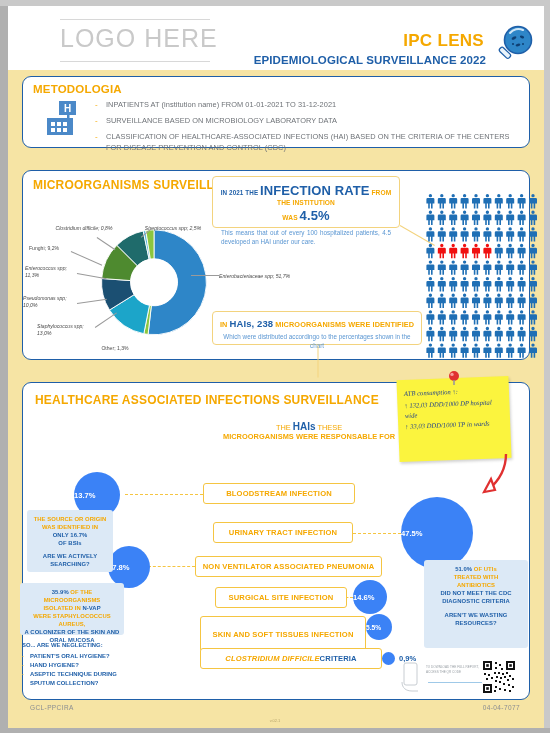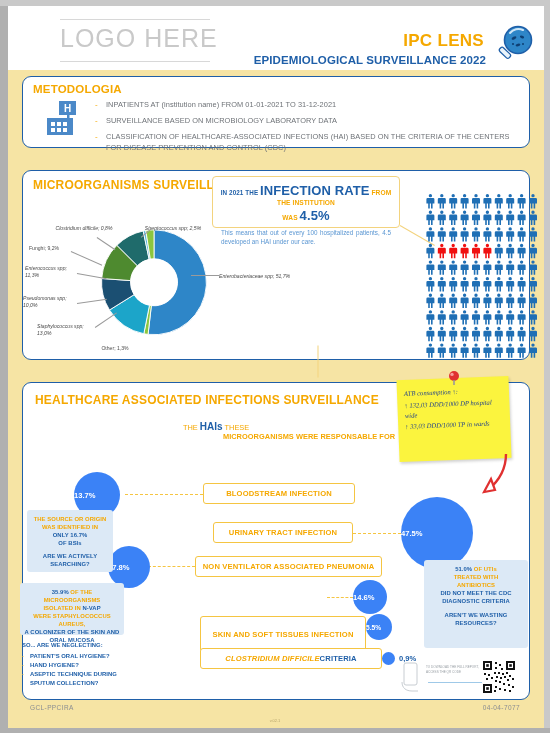--- a/index.html
+++ b/index.html
@@ -81,21 +81,21 @@
   .people { position:absolute; left:424px; top:192px; width:116px; height:170px; }
 
   
   .conn { position:absolute; background:#F3D37E; height:1px; transform-origin:left center; }
 
   
   #hai { left:22px; top:382px; width:508px; height:318px; }
   #hai-title { left:12px; top:10px; font-size:12px; }
 
   #hai-head-box { position:absolute; left:160px; top:32px; width:252px; height:46px; background:#fff; }
-  .hh-l1 { text-align:left; font-size:7.4px; padding-top:6px; }
+  .hh-l1 { text-align:center; font-size:7.4px; padding-top:6px; }
   .hh-l2 { text-align:center; font-size:7.4px; color:#F5A800; font-weight:bold; letter-spacing:.05px; }
   .hh-l3 { text-align:center; font-size:8.6px; color:#1F5FA8; font-weight:bold; margin-top:2px; }
 
   
   .bar {
     position:absolute; background:#fff; border:1.2px solid #F5C542;
     border-radius:3px; display:flex; align-items:center; justify-content:center;
     font-size:7.6px; font-weight:bold; color:#F5A800; letter-spacing:.15px;
     white-space:nowrap;
   }
@@ -259,20 +259,26 @@
   <div class="callout" id="rate-box">
     <div class="co-head">
       <span class="cb" style="font-size:6.3px">IN 2021  THE </span><span class="cb big">INFECTION RATE</span><span class="cy" style="font-size:6.6px"> FROM THE INSTITUTION</span>
     </div>
     <div class="co-head" style="padding-top:1px">
       <span class="cy" style="font-size:6.6px">WAS </span><span class="cb big">4.5%</span>
     </div>
     <div class="co-sub">This means that out of every 100 hospitalized patients, 4.5 developed an HAI under our care.</div>
   </div>
 
+  <div class="callout" id="hai238-box">
+    <div class="co-head">
+      <span class="cy">IN </span><span class="cb" style="font-size:9.5px">HAIs, 238</span><span class="cy"> MICROORGANISMS WERE IDENTIFIED</span>
+    </div>
+    <div class="co-sub" style="text-align:center;padding-top:3px">Which were distributed accordingo to the percentages shown in the chart</div>
+  </div>
 
   <div class="conn" style="left:400px; top:225px; width:40px; transform:rotate(30deg);"></div>
   <div class="conn" style="left:318px; top:345px; width:32px; transform:rotate(90deg);"></div>
 
   <div class="people">
     <svg viewBox="0 0 116 170" width="116" height="170">
       <g id="people-g">
           <g transform="translate(2,2) scale(0.40)" fill="#1F6FB5">
             <path d="M11 0 a4.2 4.2 0 1 1 0 8.4 a4.2 4.2 0 1 1 0 -8.4 M4 10 h14 a3 3 0 0 1 3 3 v11 h-4.5 v12 h-4 v-12 h-3 v12 h-4 v-12 h-4.5 v-11 a3 3 0 0 1 3 -3 z"></path>
           </g>
@@ -596,20 +602,23 @@
   <div class="dashline" style="left:367px; top:658px; width:15px;"></div>
 
   <div class="bar" style="left:203px; top:483px; width:152px; height:21px;">
     <span>BLOODSTREAM INFECTION</span>
   </div>
   <div class="bar" style="left:213px; top:522px; width:140px; height:21px;">
     <span>URINARY TRACT INFECTION</span>
   </div>
   <div class="bar" style="left:195px; top:556px; width:187px; height:21px;">
     <span>NON VENTILATOR ASSOCIATED PNEUMONIA</span>
+  </div>
+  <div class="bar" style="left:215px; top:587px; width:132px; height:21px;">
+    <span>SURGICAL SITE INFECTION</span>
   </div>
   <div class="bar" style="left:200px; top:616px; width:166px; height:36px;">
     <span>SKIN AND SOFT TISSUES INFECTION</span>
   </div>
   <div class="bar italic" style="left:200px; top:648px; width:182px; height:21px;">
     <span>CLOSTRIDIUM DIFFICILE</span>
       <span class="blk"> CRITERIA</span>
   </div>
 
   <div class="pcircle" style="left:74px; top:472px; width:46px; height:46px;">

